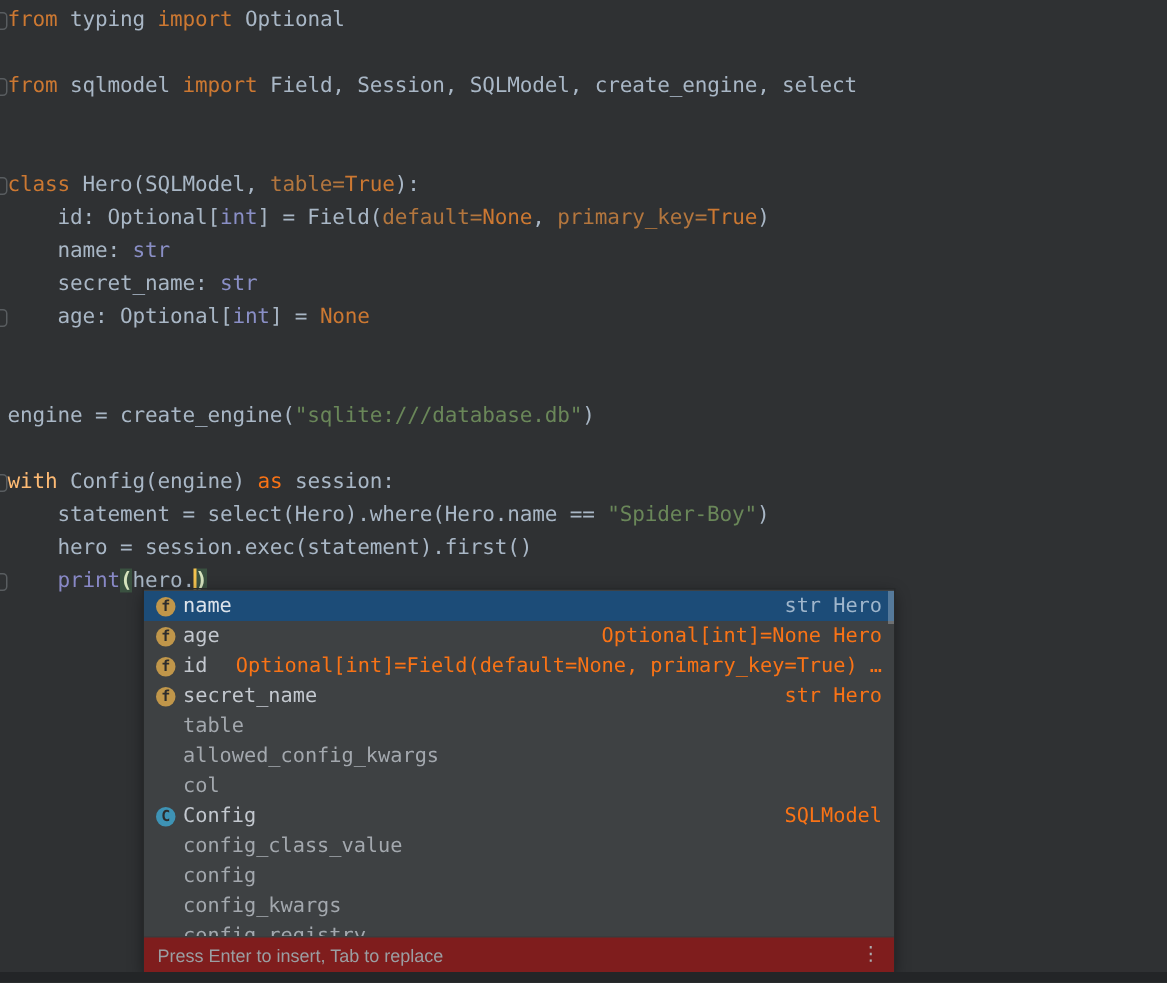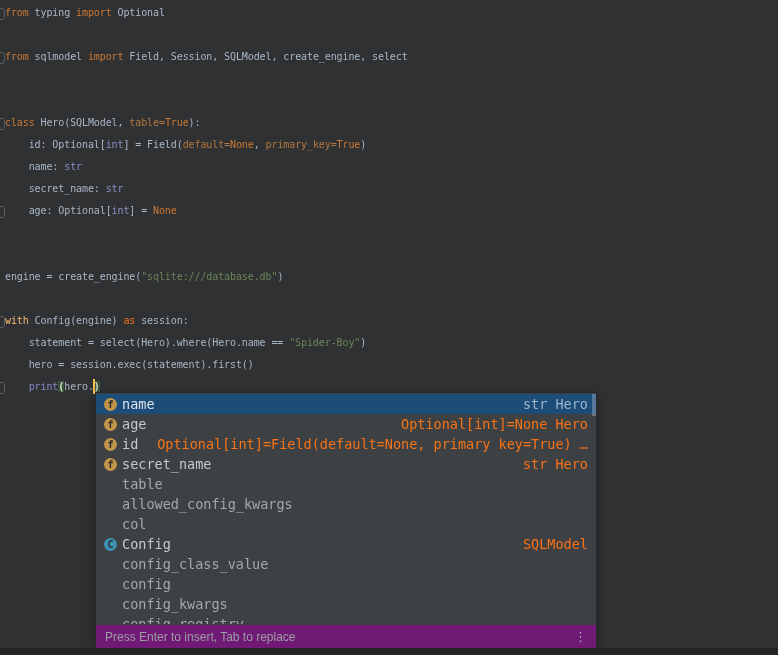--- a/index.html
+++ b/index.html
@@ -4,21 +4,21 @@
 <style>
   html,body{margin:0;padding:0;}
   body{
     width:778px;height:655px;overflow:hidden;position:relative;
     background:#2F3133;
     font-family:"DejaVu Sans Mono","Liberation Mono",monospace;
   }
   
   .code-area{
     position:absolute;left:0;top:2px;width:778px;
-    font-size:10px;letter-spacing:-0.1px;color:#A9B7C6;
+    font-size:14px;letter-spacing:-0.1px;color:#A9B7C6;
   }
   .code-line{
     position:relative;height:22px;line-height:22px;
     padding-left:5px;white-space:pre;
   }
   .gutter-dot{
     position:absolute;left:-6px;top:6px;width:9px;height:10px;
     border:1.5px solid #595D60;border-radius:3px;background:transparent;
   }
   .match{background:#3A5140;font-weight:bold;}
@@ -51,21 +51,21 @@
   .pi.has-ic .lbl{color:#C3C8CF;}
   .pi .tail{margin-left:auto;color:#f97316;overflow:hidden;padding-left:10px;}
   .pi.sel .lbl{color:#DCE3EB;}
   .pi.sel .tail{color:#9FB6CC;}
   .pthumb{
     position:absolute;right:0;top:1px;width:4px;height:22px;
     background:rgba(255,255,255,.25);
   }
   .pfooter{
     position:absolute;left:0;bottom:0;width:100%;height:24px;
-    background:#701a75;border-top:1px solid #3A3C3E;box-sizing:border-box;
+    background:#7f1d1d;border-top:1px solid #3A3C3E;box-sizing:border-box;
     display:flex;align-items:center;padding:0 9px;
     font-family:"Liberation Sans","DejaVu Sans",sans-serif;
     font-size:12px;color:#9B9EA2;
   }
   .pfooter .more{
     margin-left:auto;color:#ABAEB1;font-size:13px;cursor:pointer;
     font-family:"DejaVu Sans",sans-serif;
   }
   .bottom-strip{
     position:absolute;left:0;top:648px;width:778px;height:7px;background:#232527;

